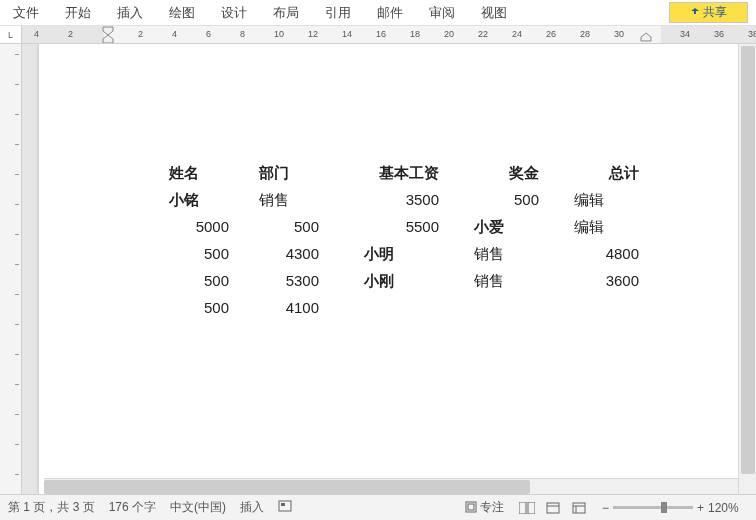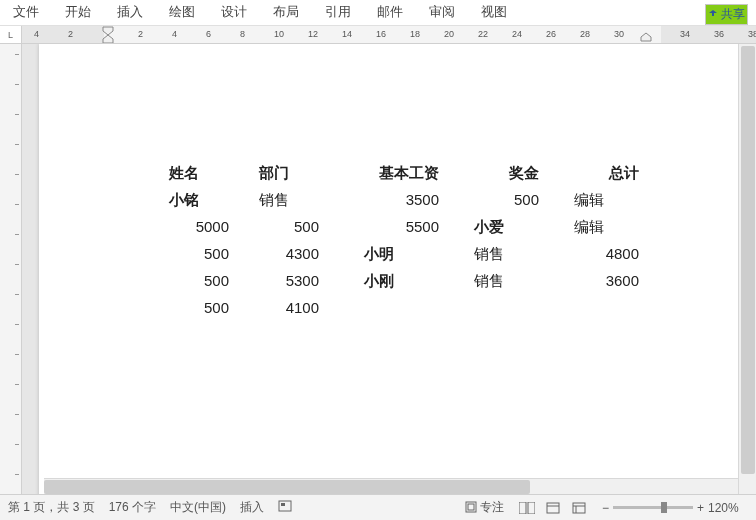--- a/index.html
+++ b/index.html
@@ -1,19 +1,19 @@
 <!DOCTYPE html>
 <html><head>
 <meta charset="utf-8">
 <style>
 *{margin:0;padding:0;box-sizing:border-box;font-family:"Microsoft YaHei","SimSun",sans-serif}
 body{width:756px;height:520px;background:#fff;overflow:hidden;position:relative;color:#333}
-.menubar{height:26px;display:flex;align-items:flex-end;border-bottom:1px solid #e0e0e0;font-size:13px;color:#444}
+.menubar{height:26px;display:flex;align-items:center;border-bottom:1px solid #e0e0e0;font-size:13px;color:#444}
 .menubar .menu-item{padding:0 13px;height:26px;line-height:26px;cursor:pointer}
-.menubar .share{margin-left:auto;margin-right:8px;color:#2b579a;font-size:12px;border:1px solid #c6c6c6;padding:1px 2px;background:#84cc16;cursor:pointer}
+.menubar .share{margin-left:auto;margin-right:8px;color:#2b579a;font-size:12px;border:1px solid #c6c6c6;padding:1px 20px;background:#fde047;cursor:pointer}
 .ruler-h{height:18px;background:#f4f4f4;border-bottom:1px solid #d0d0d0;position:relative;font-size:9px;color:#555;overflow:hidden}
 .ruler-h .lbl{position:absolute;top:3px}
 .ruler-h .dots{position:absolute;top:13px;font-size:8px;letter-spacing:4px;color:#aaa}
 .ruler-h .corner{position:absolute;left:0;top:0;width:22px;height:18px;background:#fff;border-right:1px solid #d0d0d0;font-size:9px;text-align:center;line-height:18px;color:#666}
 .ruler-h .indent{position:absolute;top:0;left:102px;width:12px;height:18px}
 .ruler-h .indent svg{position:absolute}
 .ruler-h .indent2{position:absolute;top:2px;left:640px}
 .workarea{display:flex;height:450px}
 .ruler-v{width:22px;background:#f4f4f4;border-right:1px solid #d0d0d0;position:relative;font-size:9px;color:#555}
 .ruler-v .tk{position:absolute;left:15px;width:4px;height:1px;background:#999}

